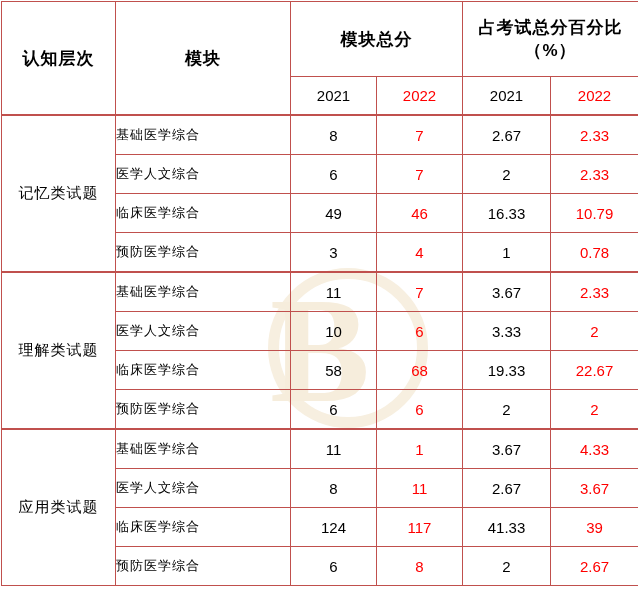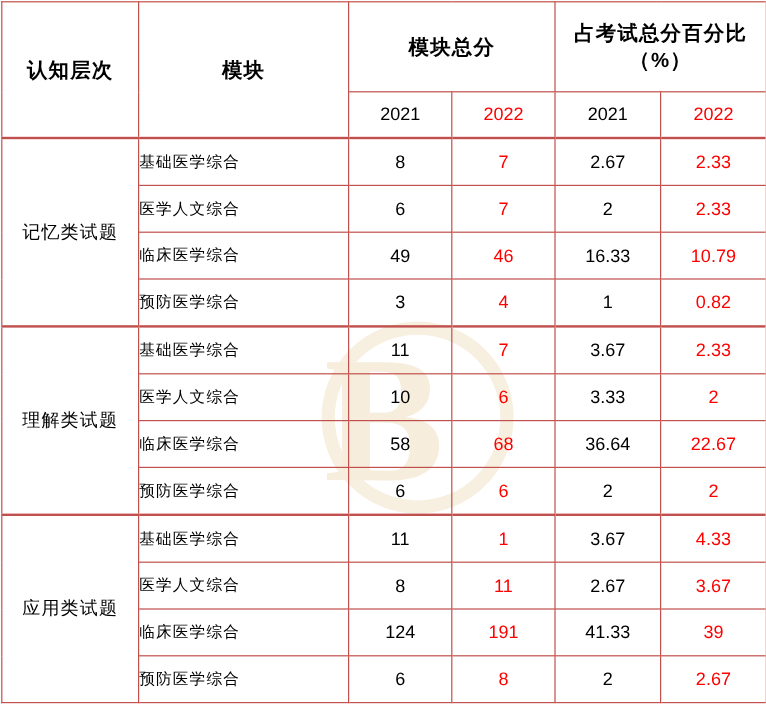--- a/index.html
+++ b/index.html
@@ -146,21 +146,21 @@
       <td class="num num-2021">49</td>
       <td class="num num-2022">46</td>
       <td class="num num-2021">16.33</td>
       <td class="num num-2022">10.79</td>
     </tr>
     <tr class="body-row">
       <td class="mod">预防医学综合</td>
       <td class="num num-2021">3</td>
       <td class="num num-2022">4</td>
       <td class="num num-2021">1</td>
-      <td class="num num-2022">0.82</td>
+      <td class="num num-2022">0.78</td>
     </tr>
 
     <tr class="body-row">
       <td class="lvl thick-top" rowspan="4">理解类试题</td>
       <td class="mod thick-top">基础医学综合</td>
       <td class="num num-2021 thick-top">11</td>
       <td class="num num-2022 thick-top">7</td>
       <td class="num num-2021 thick-top">3.67</td>
       <td class="num num-2022 thick-top">2.33</td>
     </tr>
@@ -168,21 +168,21 @@
       <td class="mod">医学人文综合</td>
       <td class="num num-2021">10</td>
       <td class="num num-2022">6</td>
       <td class="num num-2021">3.33</td>
       <td class="num num-2022">2</td>
     </tr>
     <tr class="body-row">
       <td class="mod">临床医学综合</td>
       <td class="num num-2021">58</td>
       <td class="num num-2022">68</td>
-      <td class="num num-2021">36.64</td>
+      <td class="num num-2021">19.33</td>
       <td class="num num-2022">22.67</td>
     </tr>
     <tr class="body-row">
       <td class="mod">预防医学综合</td>
       <td class="num num-2021">6</td>
       <td class="num num-2022">6</td>
       <td class="num num-2021">2</td>
       <td class="num num-2022">2</td>
     </tr>
 
@@ -197,21 +197,21 @@
     <tr class="body-row">
       <td class="mod">医学人文综合</td>
       <td class="num num-2021">8</td>
       <td class="num num-2022">11</td>
       <td class="num num-2021">2.67</td>
       <td class="num num-2022">3.67</td>
     </tr>
     <tr class="body-row">
       <td class="mod">临床医学综合</td>
       <td class="num num-2021">124</td>
-      <td class="num num-2022">191</td>
+      <td class="num num-2022">117</td>
       <td class="num num-2021">41.33</td>
       <td class="num num-2022">39</td>
     </tr>
     <tr class="body-row">
       <td class="mod">预防医学综合</td>
       <td class="num num-2021">6</td>
       <td class="num num-2022">8</td>
       <td class="num num-2021">2</td>
       <td class="num num-2022">2.67</td>
     </tr>

